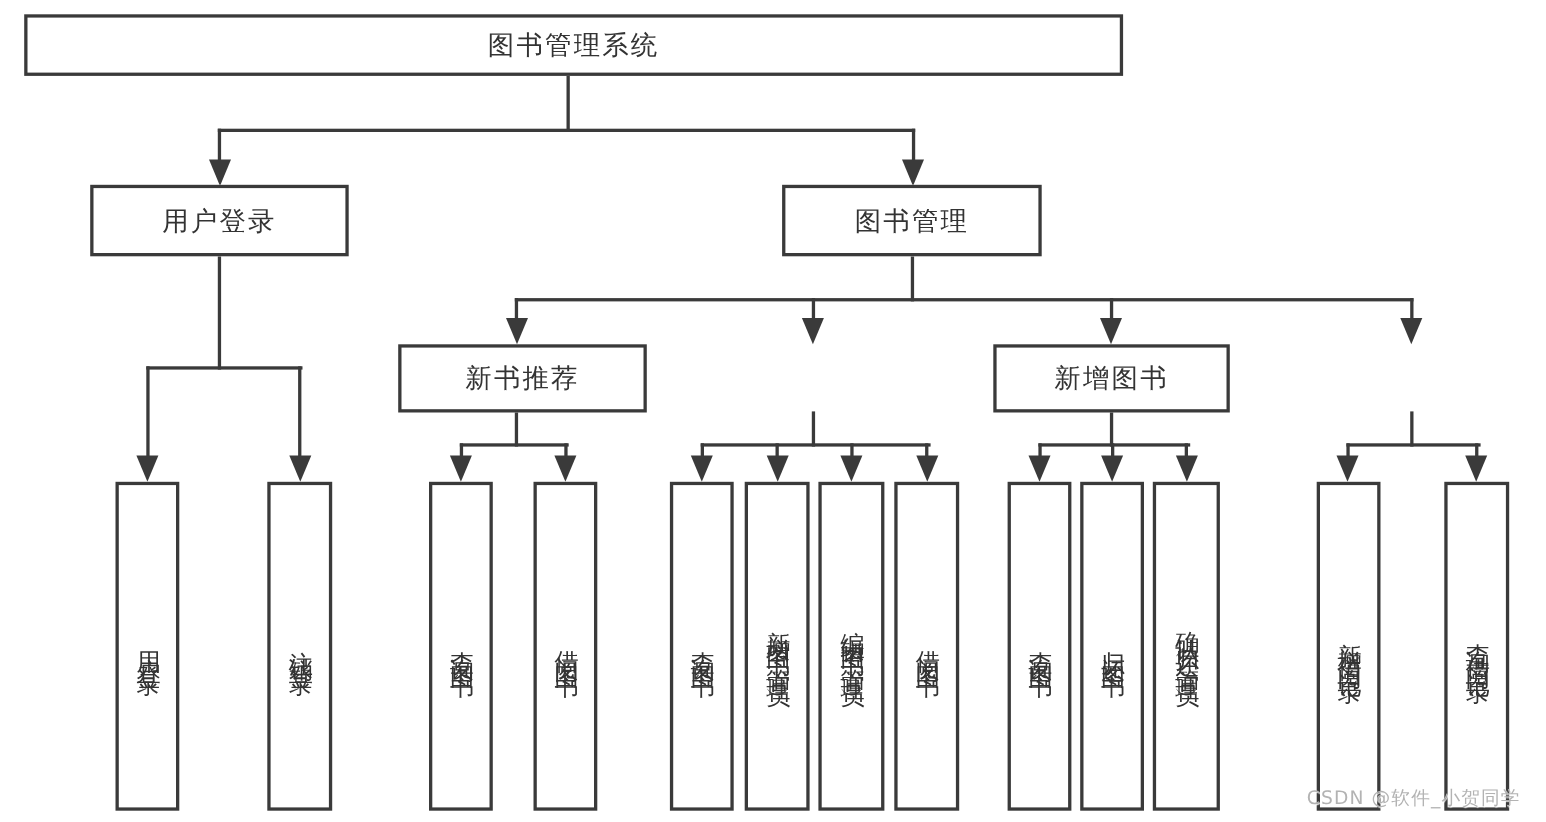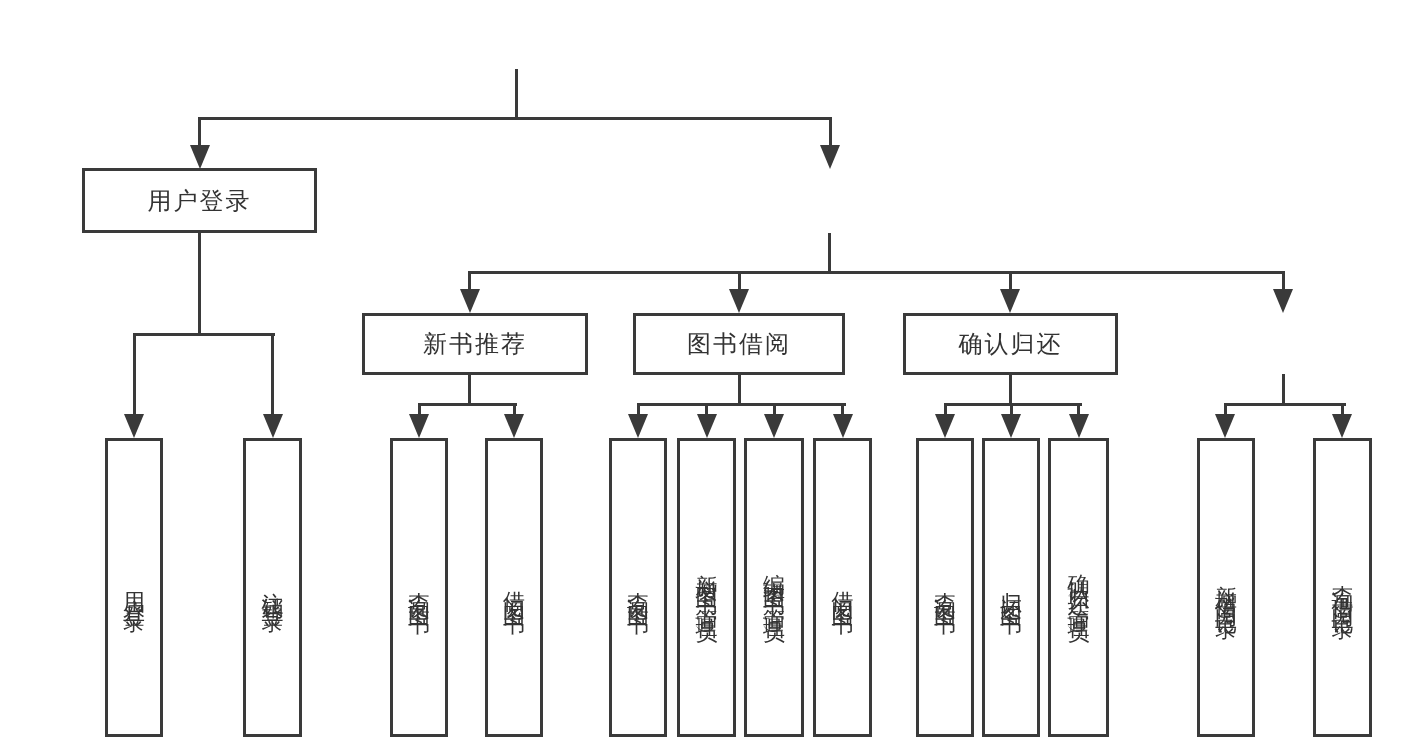--- a/index.html
+++ b/index.html
@@ -112,33 +112,36 @@
   <div class="ah" style="left:1001px;top:414px"></div>
   <div class="vl" style="left:1077px;top:403px;height:14px"></div>
   <div class="ah" style="left:1068.5px;top:414px"></div>
 
   <div class="hl" style="left:1223.5px;top:403px;width:122px"></div>
   <div class="vl" style="left:1223.5px;top:403px;height:14px"></div>
   <div class="ah" style="left:1215px;top:414px"></div>
   <div class="vl" style="left:1340.5px;top:403px;height:14px"></div>
   <div class="ah" style="left:1332px;top:414px"></div>
 
+  <div class="box" style="left:22px;top:13px;width:999px;height:56px">
+    <span>图书管理系统</span>
+  </div>
 
   <div class="box" style="left:82px;top:168px;width:235px;height:65px">
     <span>用户登录</span>
+  </div>
+  <div class="box" style="left:711px;top:168px;width:236px;height:65px">
+    <span>图书管理</span>
   </div>
 
   <div class="box" style="left:362px;top:313px;width:226px;height:62px">
     <span>新书推荐</span>
   </div>
-  <div class="box" style="left:633px;top:313px;width:212px;height:62px">
-    <span>图书借阅</span>
-  </div>
   <div class="box" style="left:903px;top:313px;width:215px;height:62px">
-    <span>确认归还</span>
+    <span>新增图书</span>
   </div>
 
   <div class="box leaf" style="left:105px;top:438px;width:58px;height:299px">
     <span class="vtext">用户登录</span>
   </div>
   <div class="box leaf" style="left:243px;top:438px;width:59px;height:299px">
     <span class="vtext">注销登录</span>
   </div>
 
   <div class="box leaf" style="left:390px;top:438px;width:58px;height:299px">
@@ -171,14 +174,15 @@
     <span class="vtext">确认归还（管理员）</span>
   </div>
 
   <div class="box leaf" style="left:1197px;top:438px;width:58px;height:299px">
     <span class="vtext">新增借阅记录</span>
   </div>
   <div class="box leaf" style="left:1313px;top:438px;width:59px;height:299px">
     <span class="vtext">查询借阅记录</span>
   </div>
 
+  <div class="watermark">CSDN @软件_小贺同学</div>
 
 </div>
 
 </body></html>

